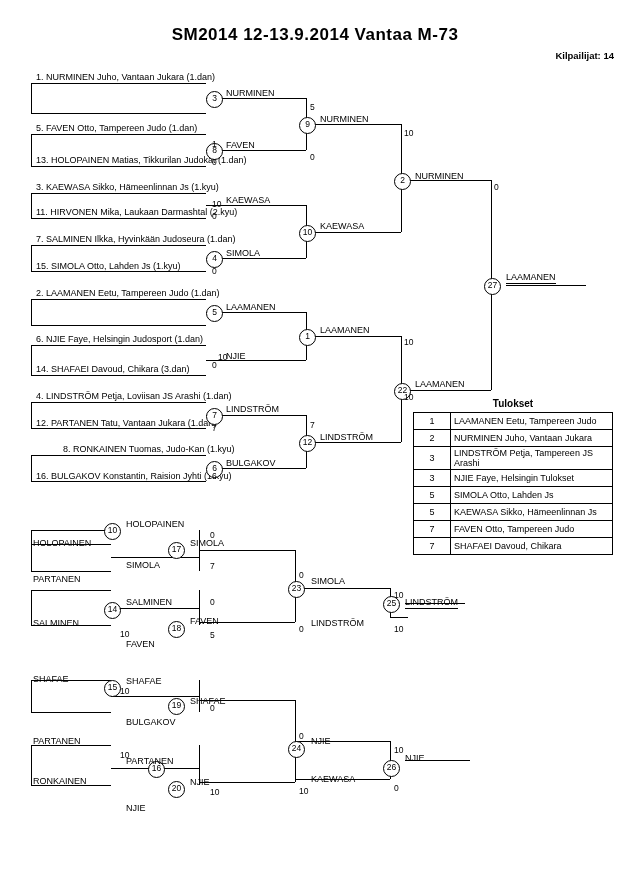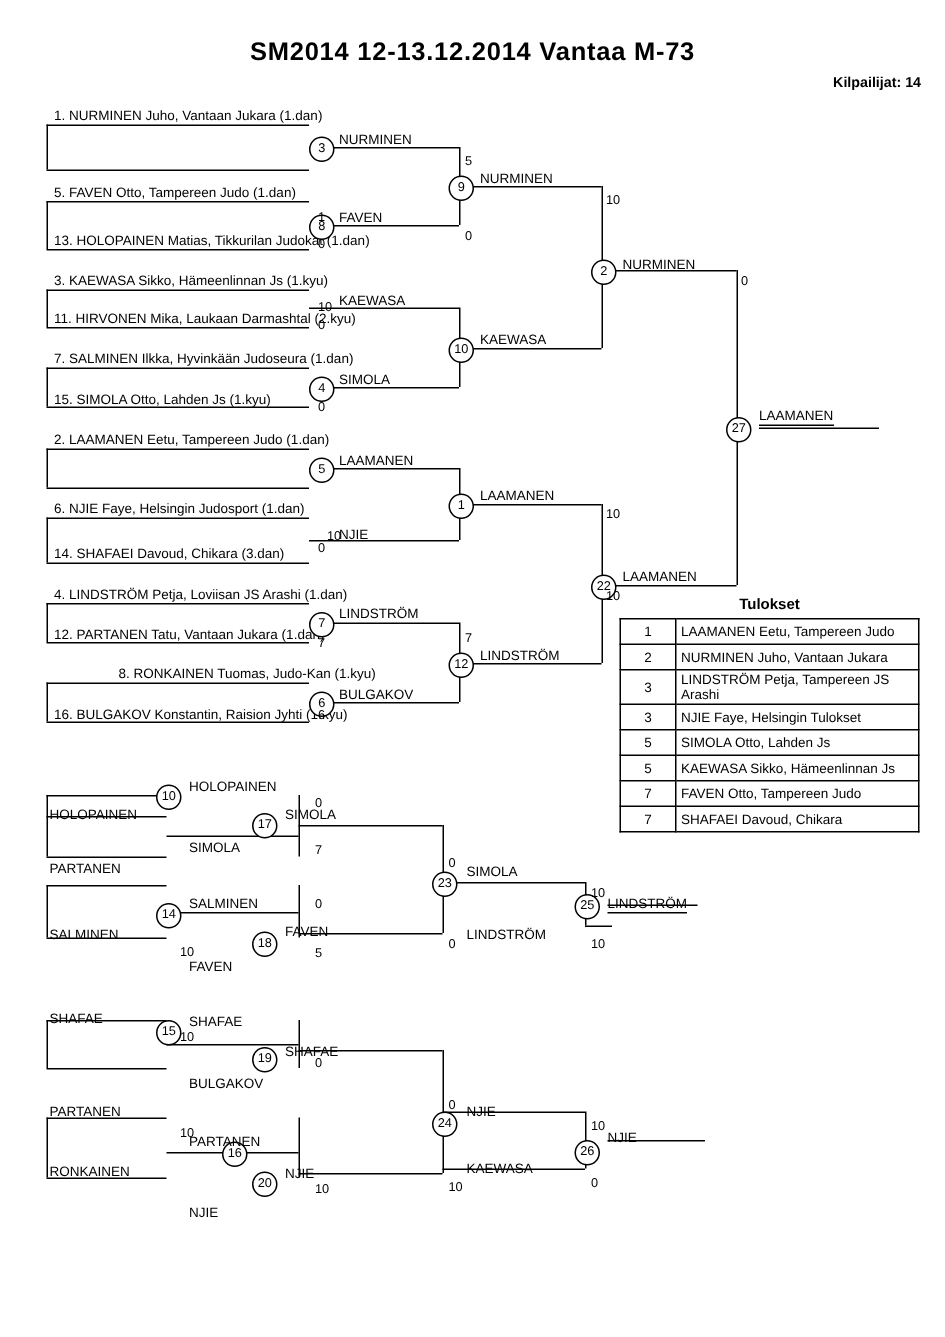--- a/index.html
+++ b/index.html
@@ -43,36 +43,36 @@
   }
   table.res th{font-weight:bold;text-align:center;}
   table.res td.rank{width:30px;text-align:center;}
   table.res td.name{text-align:left;}
 </style>
 </head>
 <body>
 
 <div class="root">
 
-  <div class="title">SM2014  12-13.12.2014  Vantaa   M-73</div>
+  <div class="title">SM2014  12-13.9.2014  Vantaa   M-73</div>
   <div class="competitors">Kilpailijat: 14</div>
 
   <div class="lbl" style="left:36px;top:72px;">1. NURMINEN Juho, Vantaan Jukara (1.dan)</div>
   <div class="lbl" style="left:36px;top:123px;">5. FAVEN Otto, Tampereen Judo (1.dan)</div>
   <div class="lbl" style="left:36px;top:155px;">13. HOLOPAINEN Matias, Tikkurilan Judokat (1.dan)</div>
   <div class="lbl" style="left:36px;top:182px;">3. KAEWASA Sikko, Hämeenlinnan Js (1.kyu)</div>
   <div class="lbl" style="left:36px;top:207px;">11. HIRVONEN Mika, Laukaan Darmashtal (2.kyu)</div>
   <div class="lbl" style="left:36px;top:234px;">7. SALMINEN Ilkka, Hyvinkään Judoseura (1.dan)</div>
   <div class="lbl" style="left:36px;top:261px;">15. SIMOLA Otto, Lahden Js (1.kyu)</div>
   <div class="lbl" style="left:36px;top:288px;">2. LAAMANEN Eetu, Tampereen Judo (1.dan)</div>
   <div class="lbl" style="left:36px;top:334px;">6. NJIE Faye, Helsingin Judosport (1.dan)</div>
   <div class="lbl" style="left:36px;top:364px;">14. SHAFAEI Davoud, Chikara (3.dan)</div>
   <div class="lbl" style="left:36px;top:391px;">4. LINDSTRÖM Petja, Loviisan  JS Arashi (1.dan)</div>
   <div class="lbl" style="left:36px;top:418px;">12. PARTANEN Tatu, Vantaan Jukara (1.dan)</div>
-  <div class="lbl" style="left:36px;top:444px;padding-left:43px;">8. RONKAINEN Tuomas, Judo-Kan (1.kyu)</div>
+  <div class="lbl" style="left:20px;top:444px;padding-left:43px;">8. RONKAINEN Tuomas, Judo-Kan (1.kyu)</div>
   <div class="lbl" style="left:36px;top:471px;">16. BULGAKOV Konstantin, Raision Jyhti (1.kyu)</div>
 
   <div class="hl" style="left:31px;top:83px;width:175px;"></div>
   <div class="hl" style="left:31px;top:113px;width:175px;"></div>
   <div class="vl" style="left:31px;top:83px;height:30px;"></div>
 
   <div class="hl" style="left:31px;top:134px;width:175px;"></div>
   <div class="hl" style="left:31px;top:166px;width:175px;"></div>
   <div class="vl" style="left:31px;top:134px;height:32px;"></div>
 

